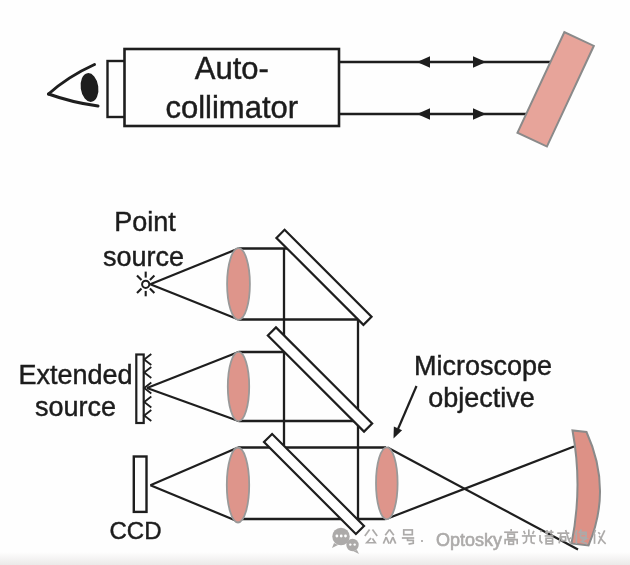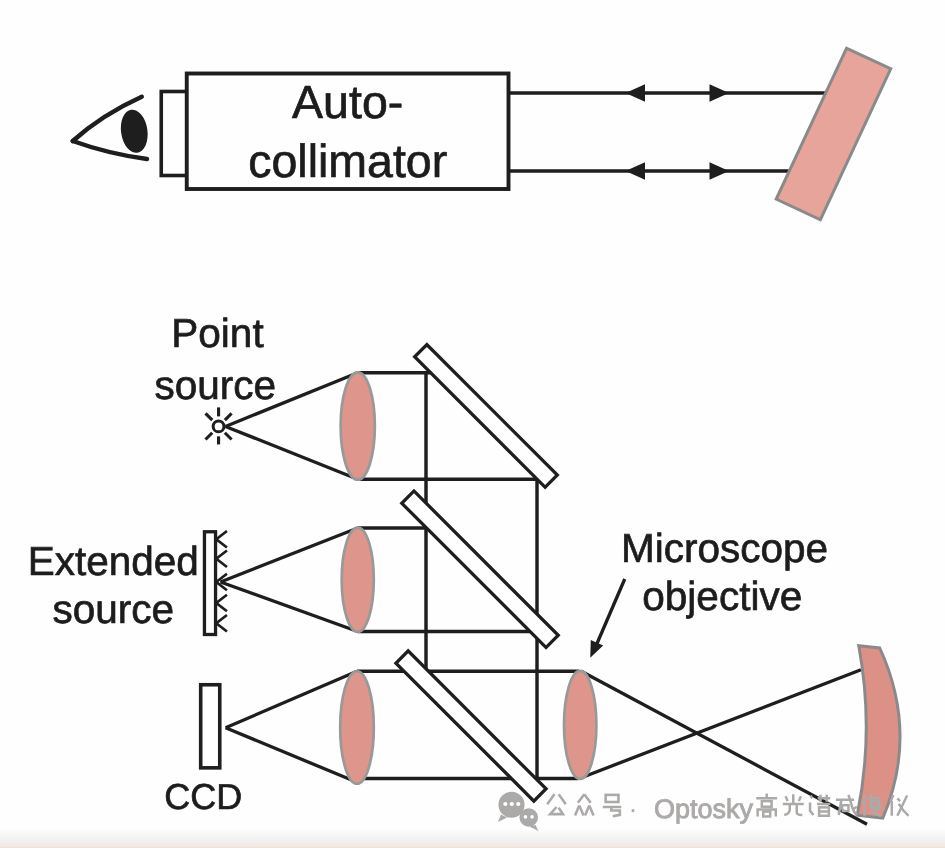--- a/index.html
+++ b/index.html
@@ -1,16 +1,16 @@
 <!DOCTYPE html>
 <html><head>
 <meta charset="utf-8">
 <style>
   html,body{margin:0;padding:0;background:#ffffff;}
-  #page{position:relative;width:630px;height:565px;background:#f97316;overflow:hidden;
+  #page{position:relative;width:630px;height:565px;background:#84cc16;overflow:hidden;
         font-family:"Liberation Sans", sans-serif;text-align:center;}
   svg{position:absolute;left:0;top:0;}
   text{stroke-width:0.45;}
   text.d{stroke:#1c1c1c;}
 </style>
 </head>
 <body>
 <div id="page">
 <svg width="630" height="565" viewBox="0 0 630 565">
   <defs>

